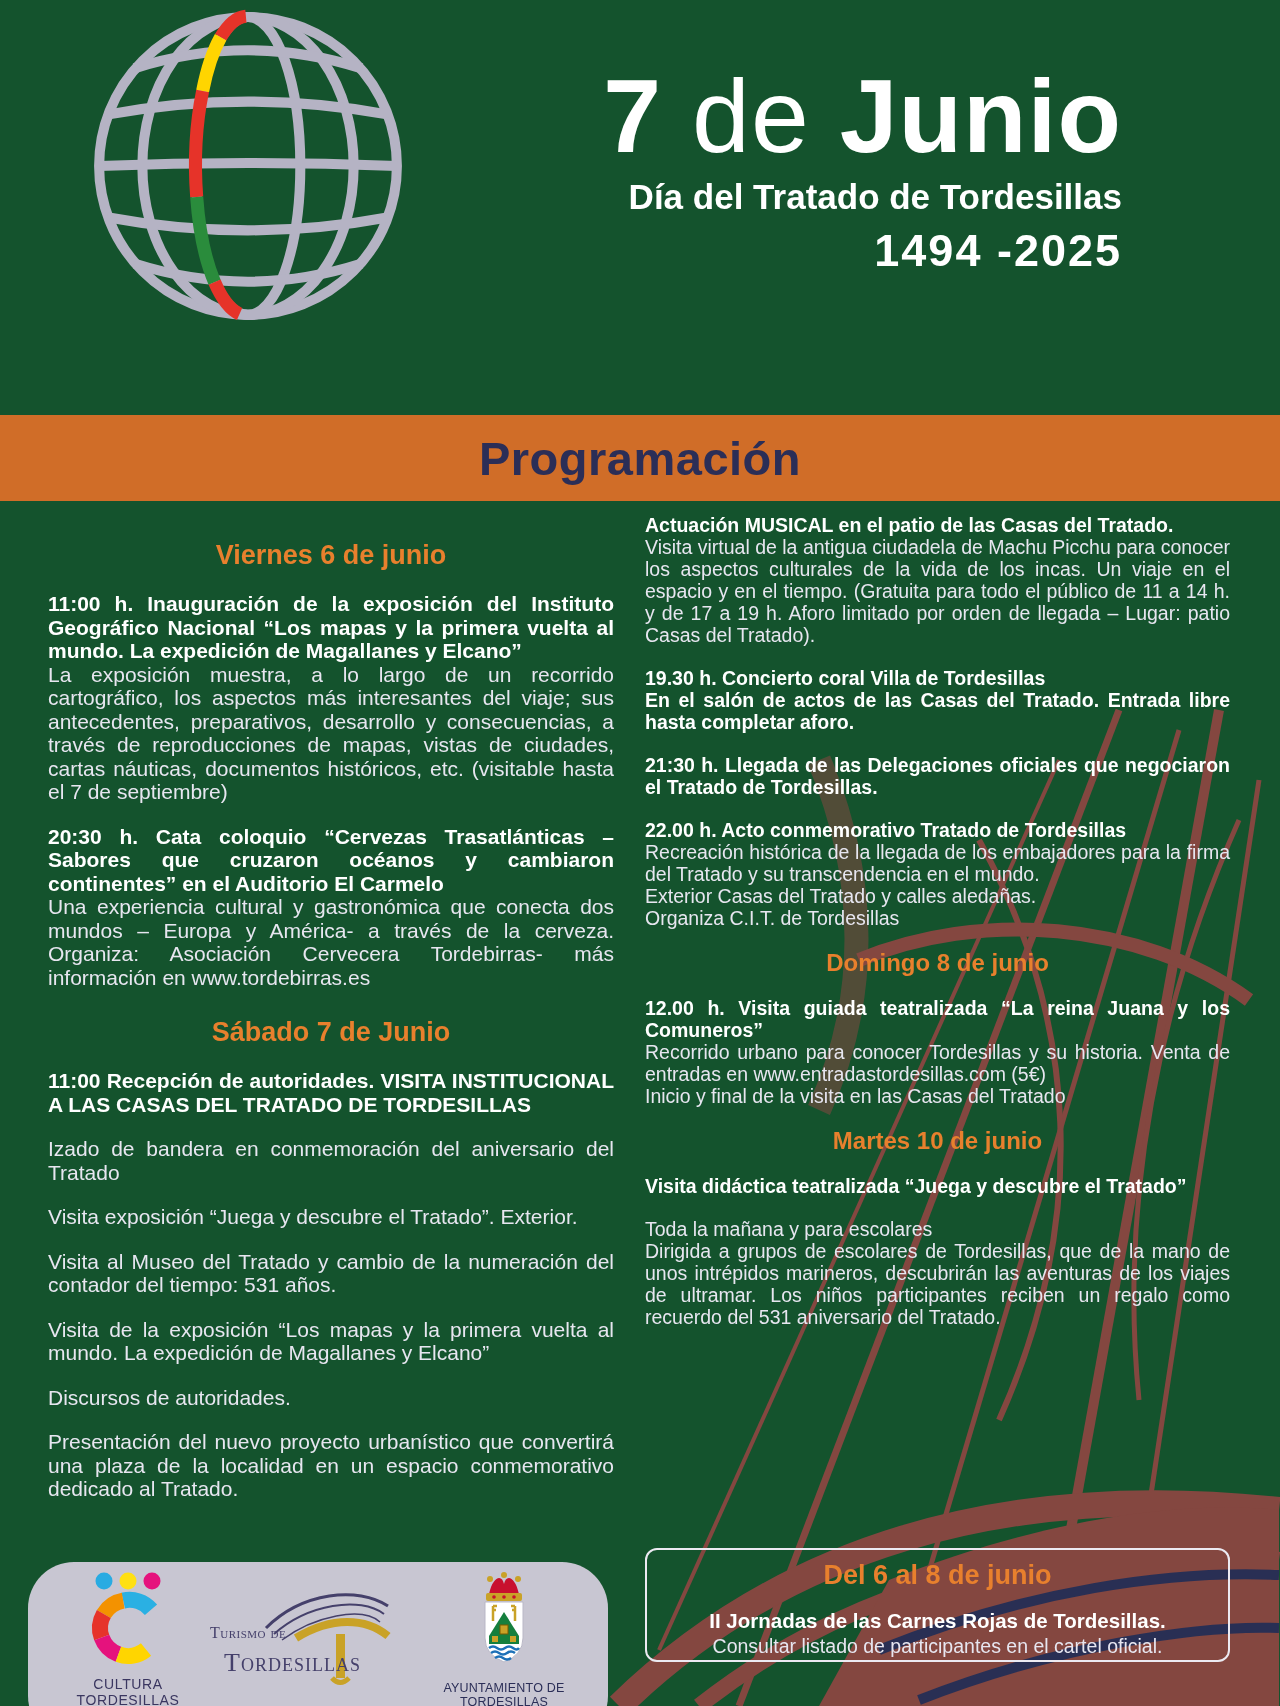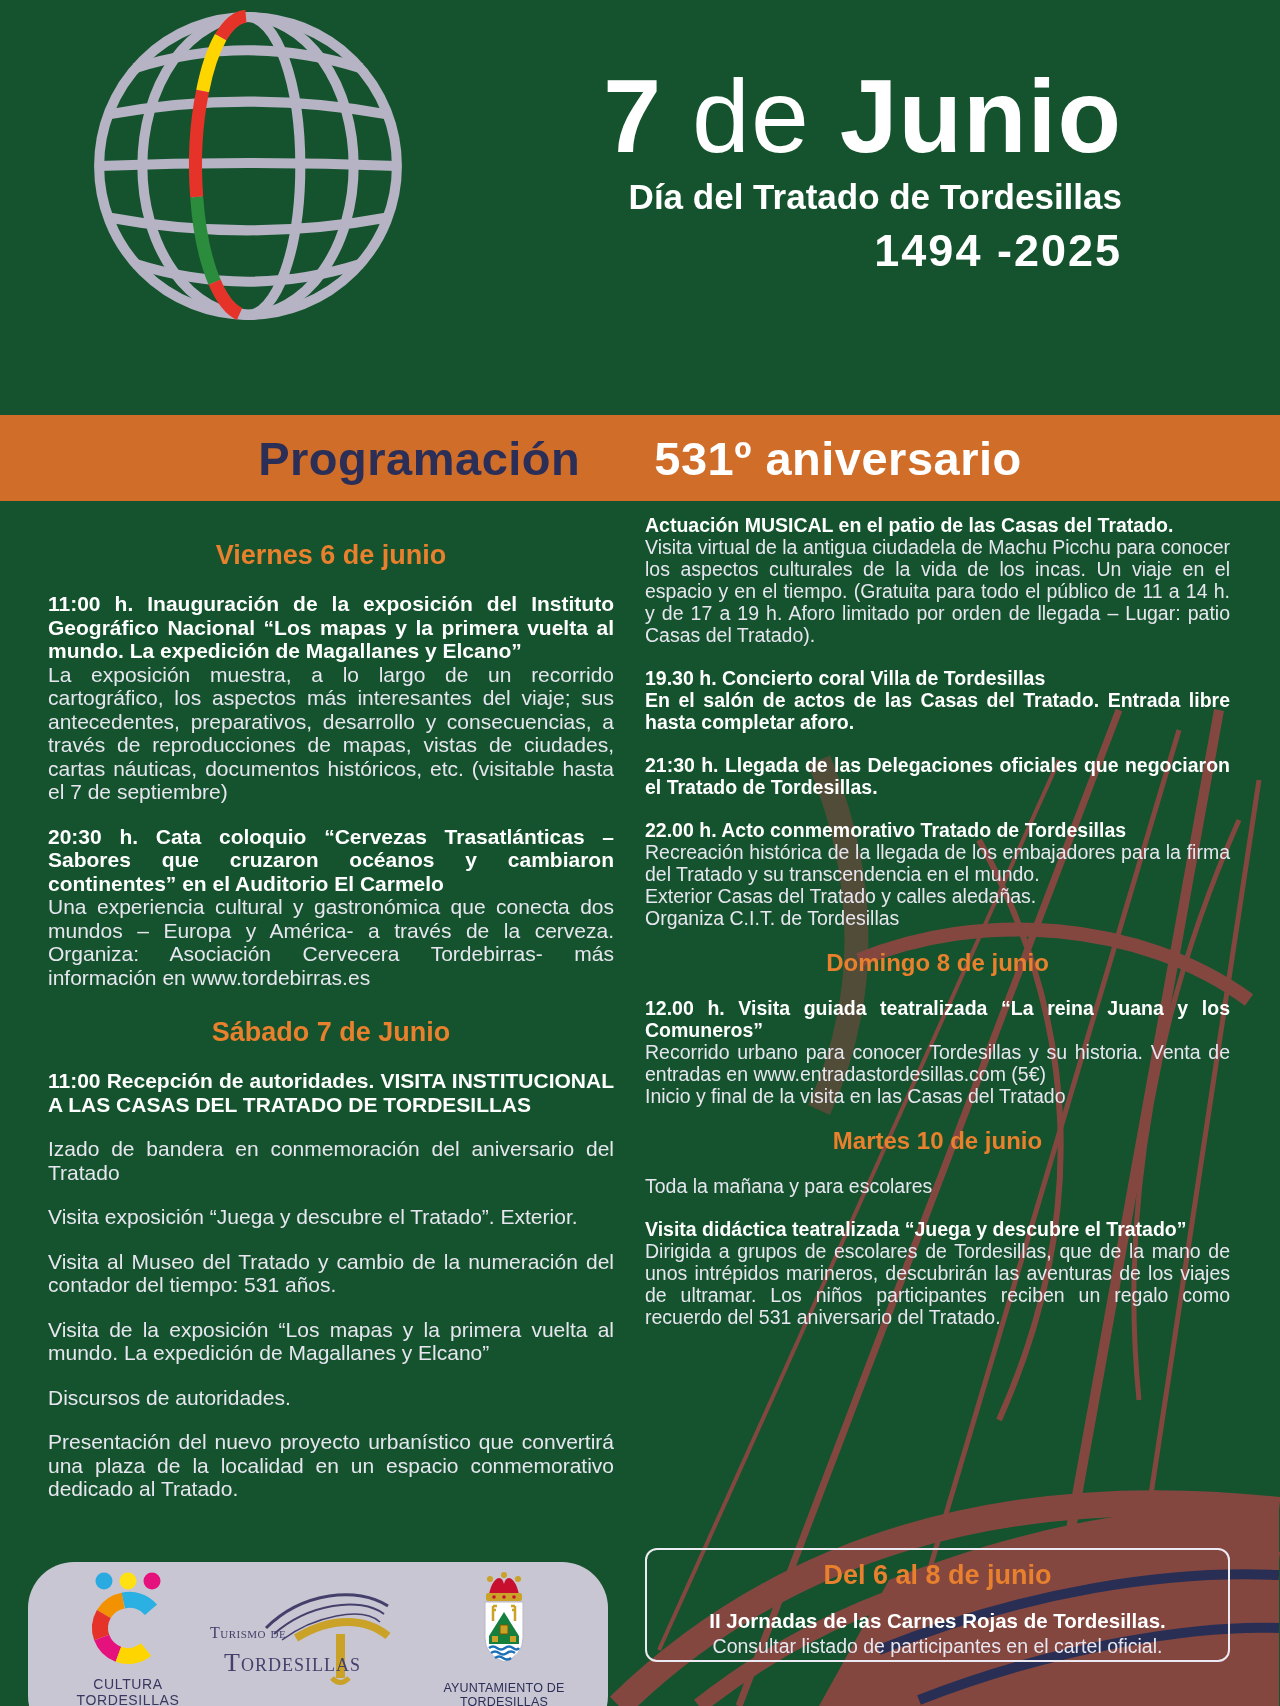--- a/index.html
+++ b/index.html
@@ -82,21 +82,20 @@
   </div>
 
   <div id="title-block">
     <div class="t1"><span>7</span><span class="lt"> de </span><span>Junio</span></div>
     <div class="t2"><span>Día del </span><span>Tratado de Tordesillas</span></div>
     <div class="t3">1494 -2025</div>
   </div>
 
   <div id="banner">
     <span class="b-left">Programación</span>
-    <span class="b-right">531º aniversario</span>
   </div>
 
   <div id="ship">
     <svg width="722" height="1006" viewBox="0 0 720 1006">
       <g stroke="#8a4742" fill="none">
         <path d="M560,10 L180,1006" stroke-width="7"></path>
         <path d="M620,30 L330,1006" stroke-width="5"></path>
         <path d="M500,60 L100,950" stroke-width="4"></path>
         <path d="M660,10 L480,1006" stroke-width="10"></path>
         <path d="M700,80 L560,1006" stroke-width="5"></path>
@@ -138,22 +137,22 @@
       <p class="blk bold">21:30 h.  Llegada de las Delegaciones oficiales que negociaron el Tratado de Tordesillas.</p>
       <p class="blk bold">22.00 h. Acto conmemorativo Tratado de Tordesillas</p>
       <p class="blk text">Recreación histórica de la llegada de los embajadores para la firma del Tratado y su transcendencia en el mundo.</p>
       <p class="blk text">Exterior Casas del Tratado y calles aledañas.</p>
       <p class="blk text">Organiza C.I.T. de Tordesillas</p>
       <p class="blk heading">Domingo 8 de junio</p>
       <p class="blk bold">12.00 h. Visita guiada teatralizada “La reina Juana y los Comuneros”</p>
       <p class="blk text">Recorrido urbano para conocer Tordesillas y su historia. Venta de entradas en www.entradastordesillas.com (5€)</p>
       <p class="blk text">Inicio y final de la visita en las Casas del Tratado</p>
       <p class="blk heading">Martes 10 de junio</p>
+      <p class="blk bold">Visita didáctica teatralizada “Juega y descubre el Tratado”</p>
       <p class="blk para">Toda la mañana y para escolares</p>
-      <p class="blk bold">Visita didáctica teatralizada “Juega y descubre el Tratado”</p>
       <p class="blk text">Dirigida a grupos de escolares de Tordesillas, que de la mano de unos intrépidos marineros, descubrirán las aventuras de los viajes de ultramar. Los niños participantes reciben un regalo como recuerdo del 531 aniversario del Tratado.</p>
     </div>
 
   <div id="info-box">
     <div class="ib-head">Del 6 al 8 de  junio</div>
     <div class="ib-line1">II Jornadas de las Carnes Rojas de Tordesillas.</div>
     <div class="ib-line2">Consultar listado de participantes en el cartel oficial.</div>
   </div>
 
   <div id="footer-card">

